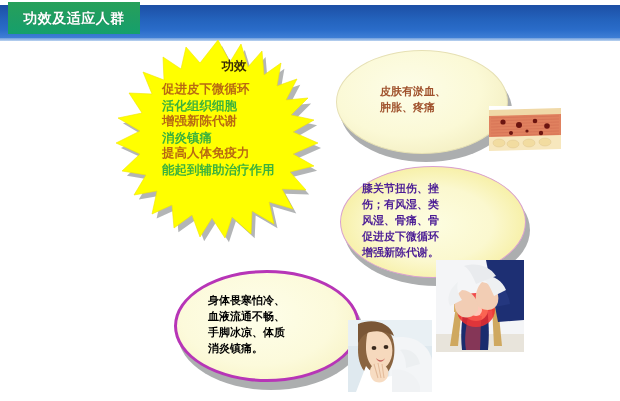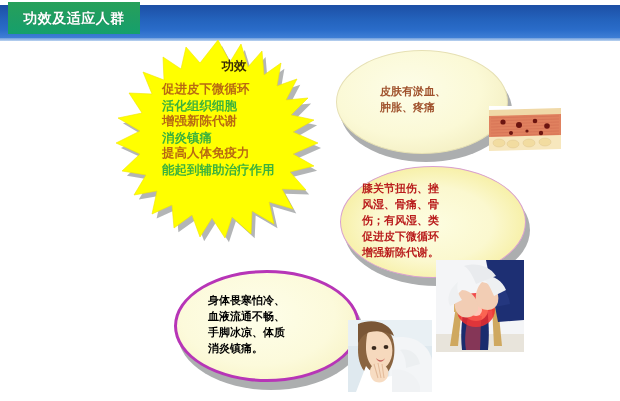--- a/index.html
+++ b/index.html
@@ -94,21 +94,21 @@
 
   
   #co-knee{left:340px;top:166px;width:186px;height:112px;}
   #co-knee .bubble{
     background:
       radial-gradient(ellipse at 50% 52%,#fdfde0 0%,#fbf8cf 46%,#f7f0a8 72%,#f2e784 100%),
       linear-gradient(180deg,#f5ec86 0%,#fbf8cf 55%,#f6ee9a 100%);
     border:1px solid #d8a0d0;
   }
   #co-knee .txt{padding:0 6px 2px 22px;}
-  #co-knee .txt p{color:#b91c1c;}
+  #co-knee .txt p{color:#4c1d95;}
 
   
   #co-cold{left:174px;top:270px;width:186px;height:112px;}
   #co-cold .bubble{
     background:radial-gradient(ellipse at 45% 40%,#fefee9 0%,#fcfadb 55%,#f7f2c2 88%,#f1ecb4 100%);
     border:3px solid #b735b7;
   }
   #co-cold .txt{padding:0 6px 2px 34px;}
   #co-cold .txt p{color:#000000;}
 
@@ -165,22 +165,22 @@
       <p>皮肤有淤血、</p>
       <p>肿胀、疼痛</p>
     </div>
   </div>
 
   <div class="callout" id="co-knee">
     <div class="shadow"></div>
     <div class="bubble"></div>
     <div class="txt">
       <p>膝关节扭伤、挫</p>
+      <p>伤；有风湿、类</p>
       <p>风湿、骨痛、骨</p>
-      <p>伤；有风湿、类</p>
       <p>促进皮下微循环</p>
       <p>增强新陈代谢。</p>
     </div>
   </div>
 
   <div class="callout" id="co-cold">
     <div class="shadow"></div>
     <div class="bubble"></div>
     <div class="txt">
       <p>身体畏寒怕冷、</p>

